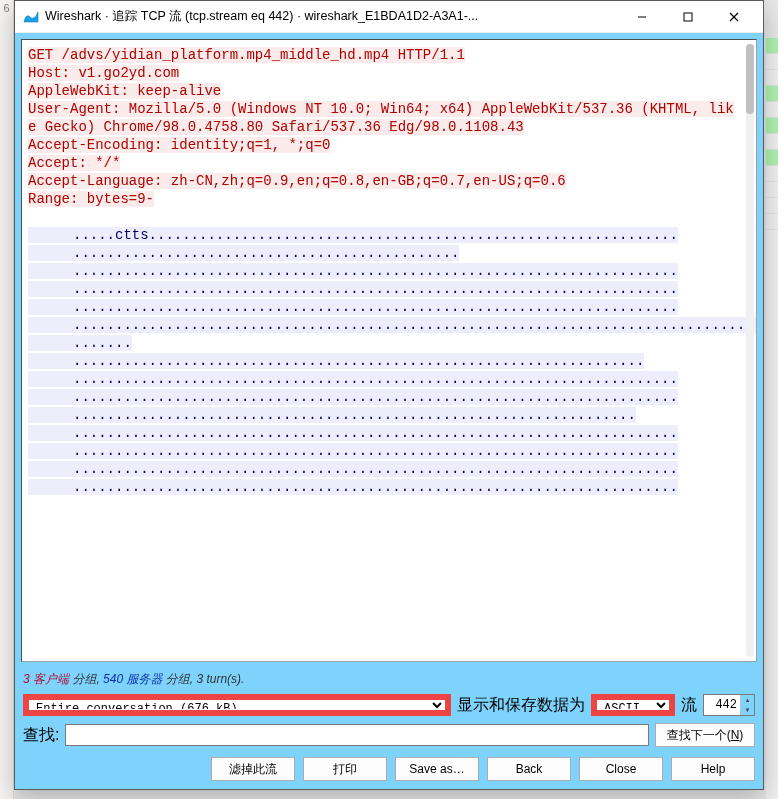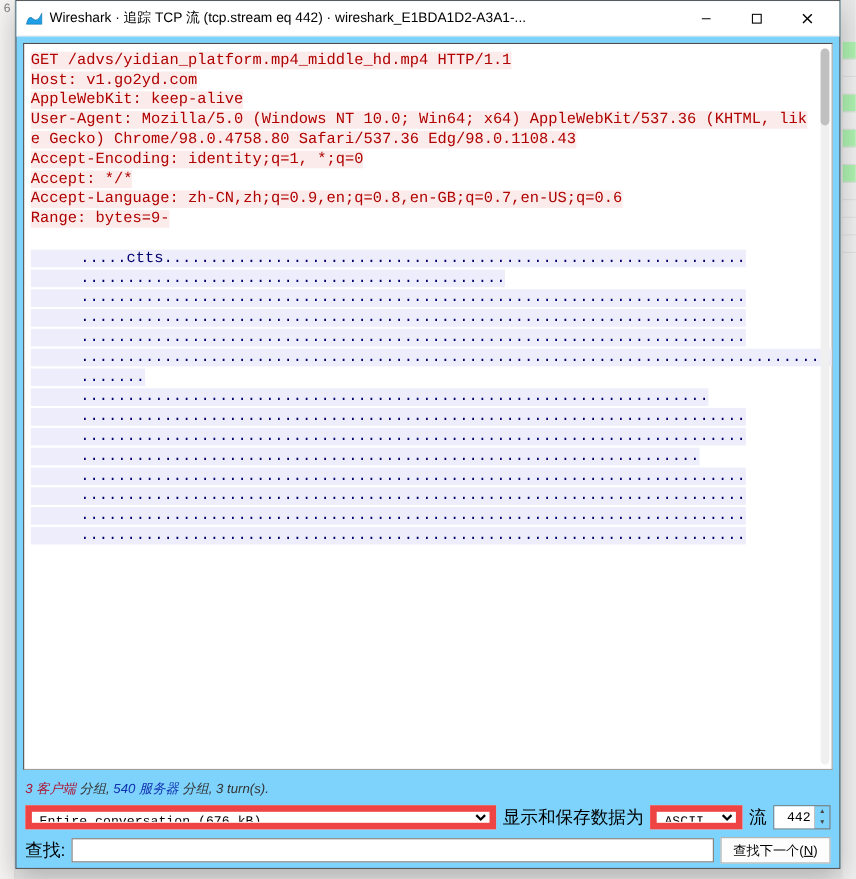--- a/index.html
+++ b/index.html
@@ -308,14 +308,22 @@
   </div>
 
   <div class="search-row">
     <span class="label">查找:</span>
     <input class="find" placeholder="" style="">
     <button class="btn" style="min-width:100px">
       <span id="find-next-text">查找下一个(<u>N</u>)</span>
     </button>
   </div>
 
+  <div class="button-row">
+    <button class="btn">滤掉此流</button>
+    <button class="btn">打印</button>
+    <button class="btn">Save as…</button>
+    <button class="btn">Back</button>
+    <button class="btn">Close</button>
+    <button class="btn">Help</button>
+  </div>
 
 </div>
 
 </body></html>

